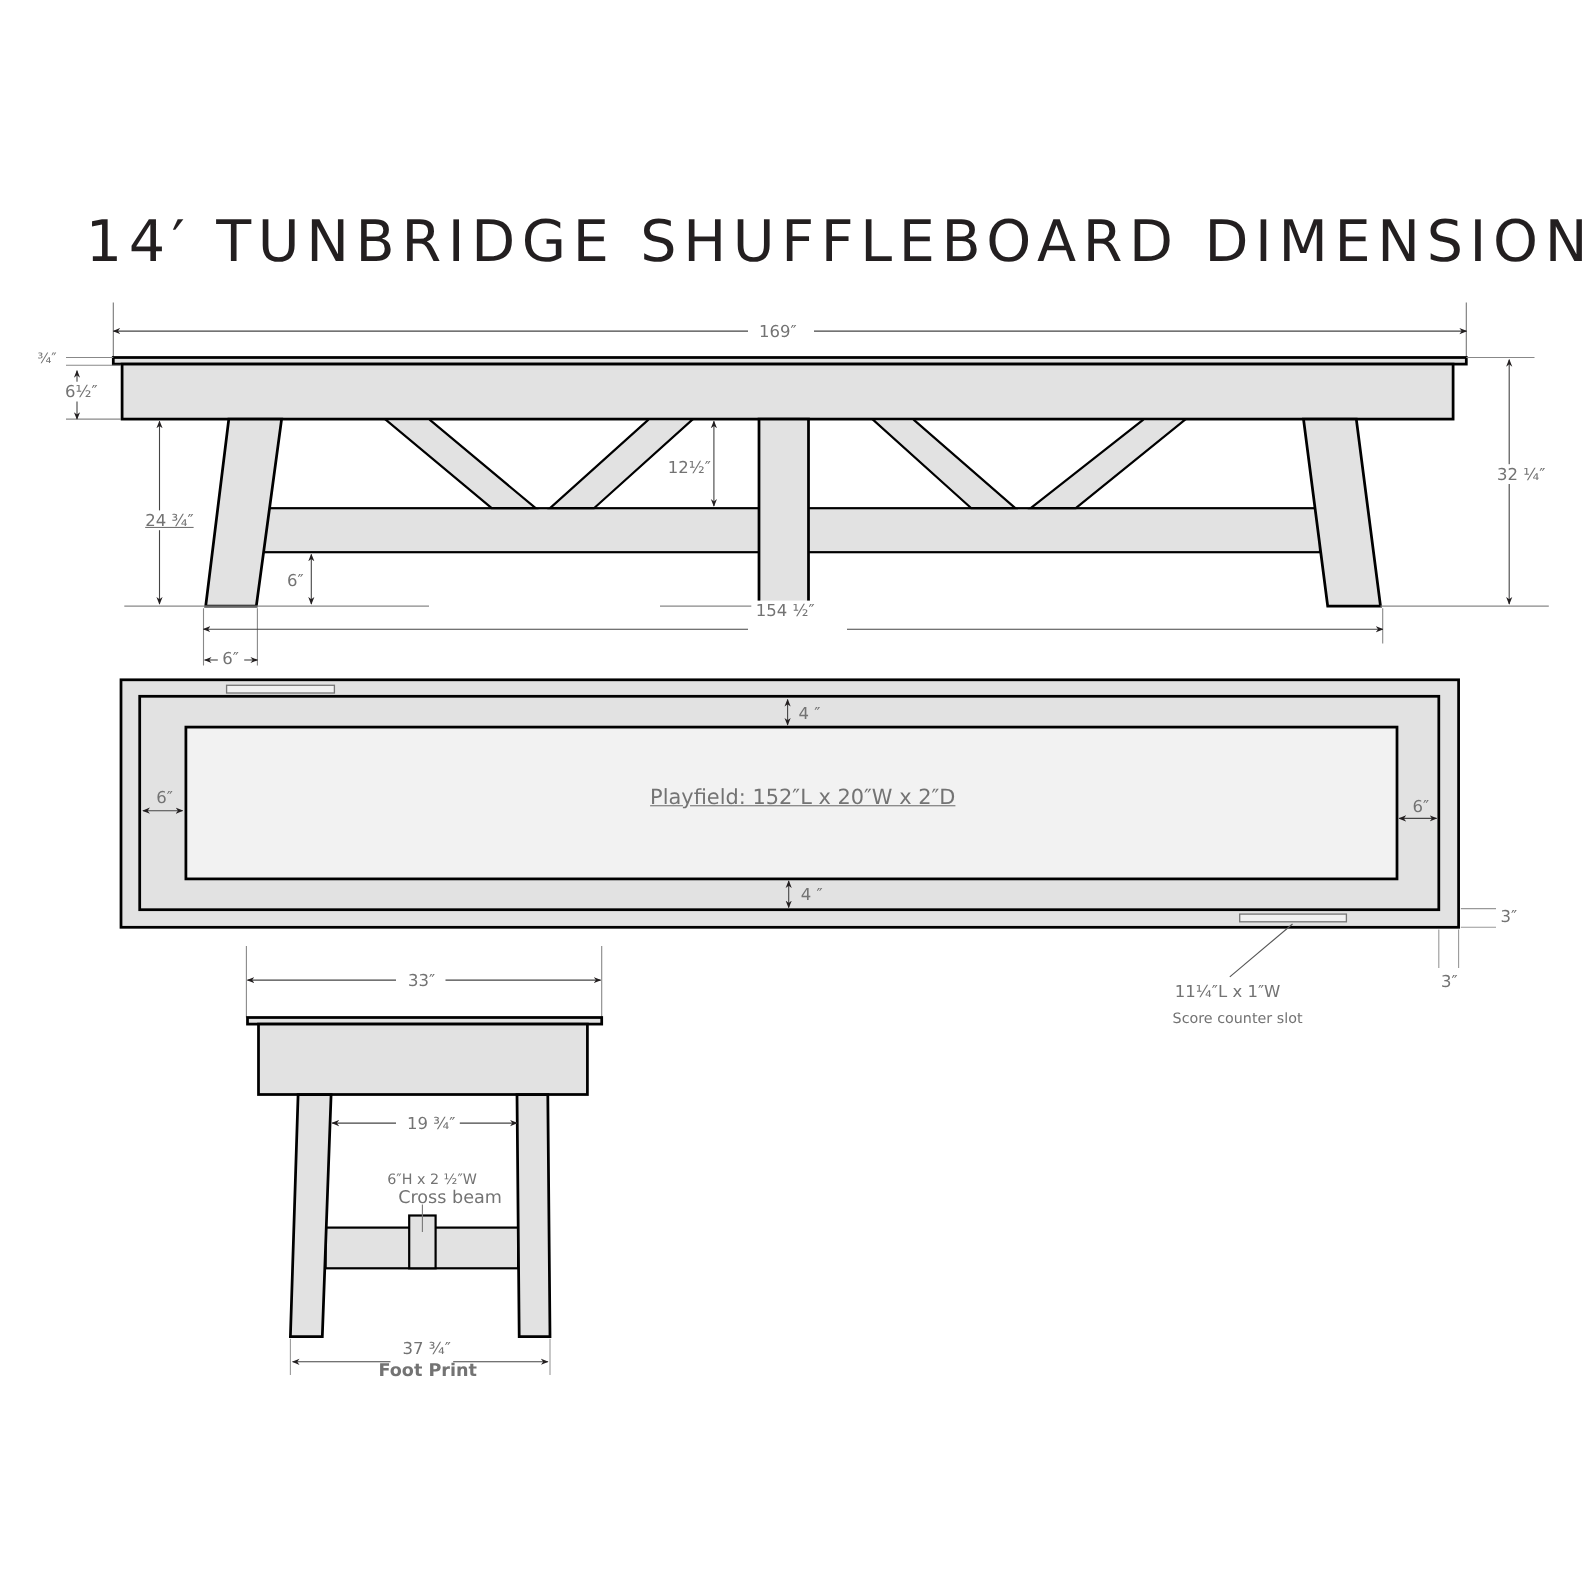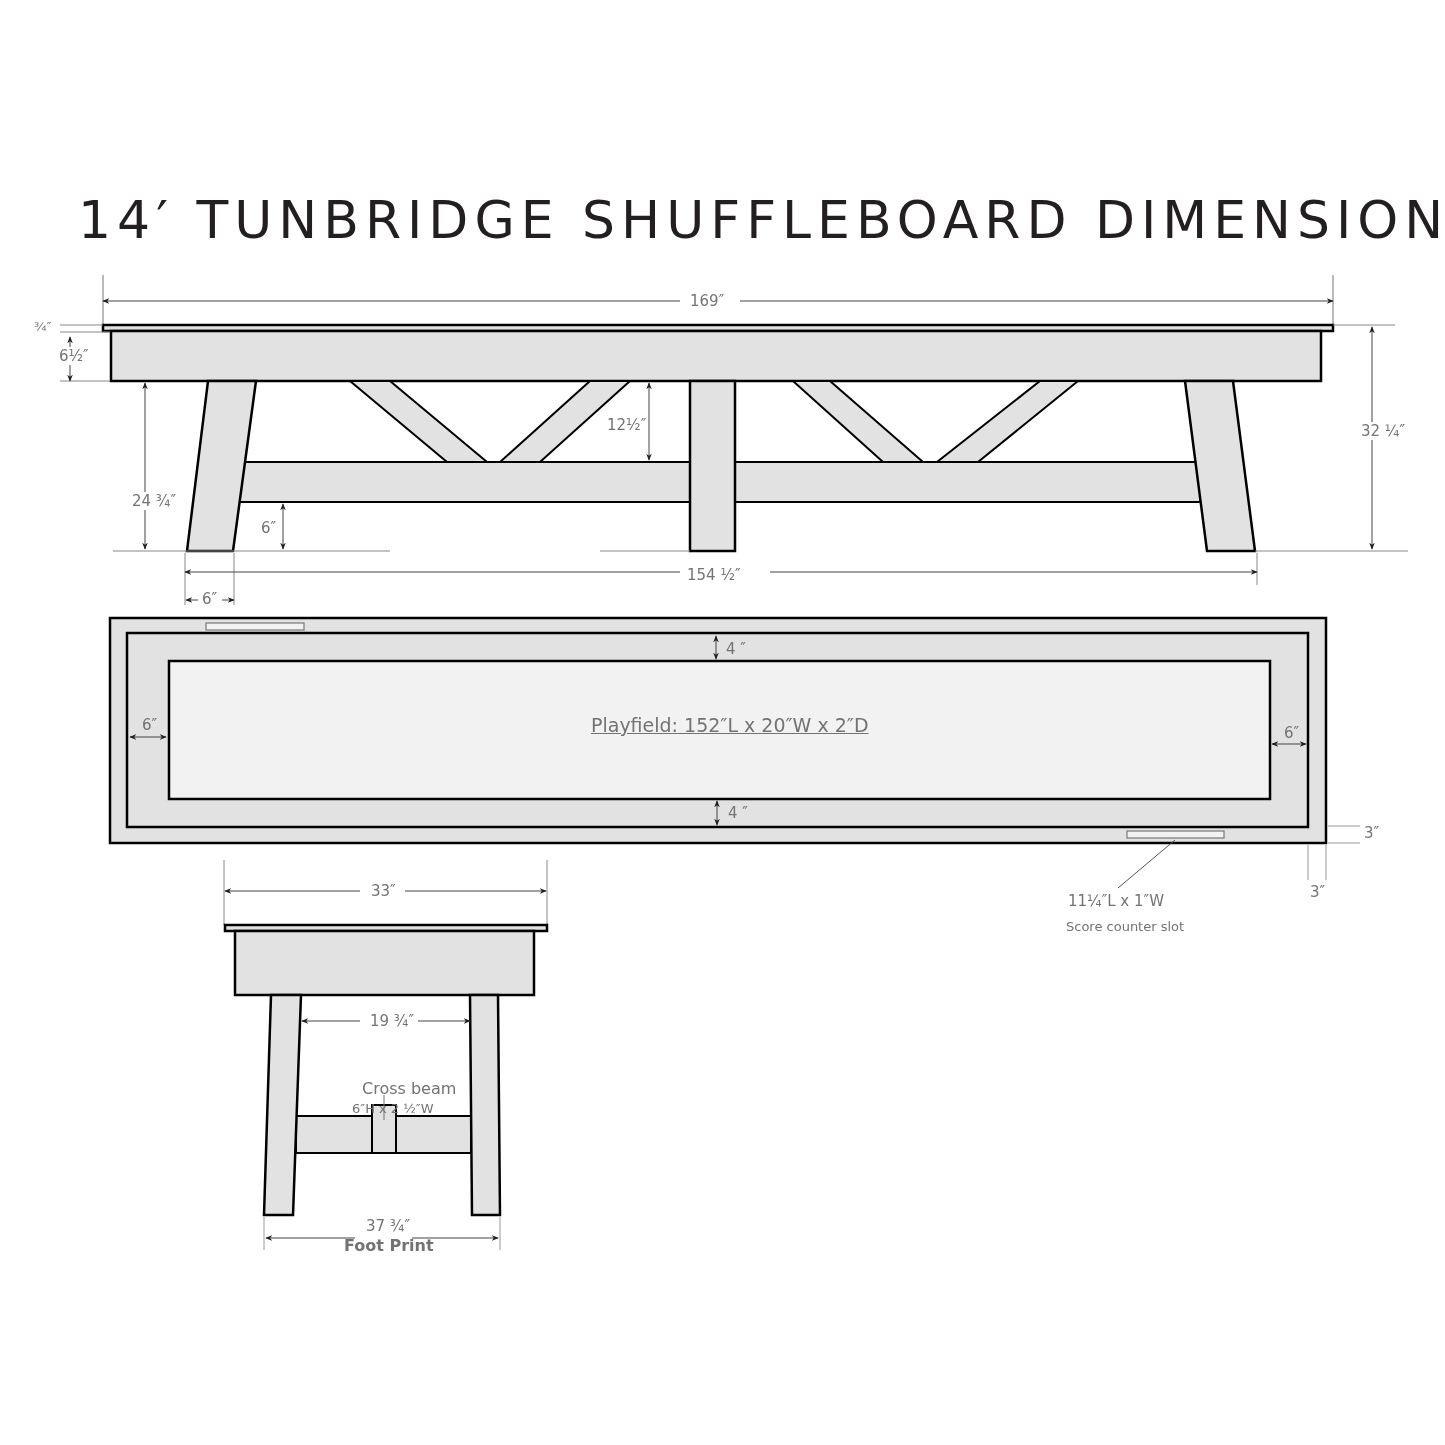--- a/index.html
+++ b/index.html
@@ -124,36 +124,36 @@
       <line x1="264" y1="1217" x2="264" y2="1250" stroke="#999" stroke-width="1"></line>
       <line x1="500" y1="1217" x2="500" y2="1250" stroke="#999" stroke-width="1"></line>
       <line x1="266" y1="1238" x2="355" y2="1238" stroke="#444" stroke-width="1" marker-start="url(#arr)"></line>
       <line x1="412" y1="1238" x2="498" y2="1238" stroke="#444" stroke-width="1" marker-end="url(#arr)"></line>
     </g>
   </svg>
 
   <div class="lbl" style="left:686px;top:292px;">169″</div>
   <div class="lbl nobg md" style="left:30px;top:318px;">¾″</div>
   <div class="lbl" style="left:55px;top:347px;">6½″</div>
-  <div class="lbl" style="left:128px;top:492px;">24 ¾″</div>
+  <div class="lbl" style="left:128px;top:464px;text-decoration:underline;">24 ¾″</div>
   <div class="lbl nobg" style="left:257px;top:519px;">6″</div>
   <div class="lbl nobg" style="left:603px;top:416px;">12½″</div>
   <div class="lbl" style="left:1357px;top:422px;">32 ¼″</div>
-  <div class="lbl" style="left:683px;top:566px;text-align:center;">154 ½″</div>
+  <div class="lbl" style="left:683px;top:546px;text-align:center;">154 ½″</div>
   <div class="lbl nobg" style="left:198px;top:590px;">6″</div>
 
   <div class="lbl big" style="left:587px;top:716px;">Playfield: 152″L  x  20″W  x  2″D</div>
   <div class="lbl nobg" style="left:722px;top:640px;">4 ″</div>
   <div class="lbl nobg" style="left:724px;top:804px;">4 ″</div>
   <div class="lbl nobg" style="left:138px;top:716px;">6″</div>
   <div class="lbl nobg" style="left:1280px;top:724px;">6″</div>
   <div class="lbl nobg" style="left:1360px;top:824px;">3″</div>
   <div class="lbl nobg" style="left:1306px;top:883px;">3″</div>
   <div class="lbl nobg" style="left:1064px;top:892px;">11¼″L  x  1″W</div>
   <div class="lbl nobg md" style="left:1062px;top:918px;">Score counter slot</div>
 
   <div class="lbl" style="left:367px;top:882px;">33″</div>
   <div class="lbl" style="left:366px;top:1012px;">19 ¾″</div>
-  <div class="lbl nobg md" style="left:348px;top:1064px;margin-top:36px;">6″H x 2 ½″W</div>
+  <div class="lbl nobg md" style="left:348px;top:1064px;">6″H x 2 ½″W</div>
   <div class="lbl sm" style="left:362px;top:1083px;">Cross beam</div>
   <div class="lbl nobg" style="left:362px;top:1217px;">37 ¾″</div>
   <div class="lbl sm" style="left:344px;top:1240px;font-weight:bold;">Foot Print</div>
 </div>
 
 </body></html>

